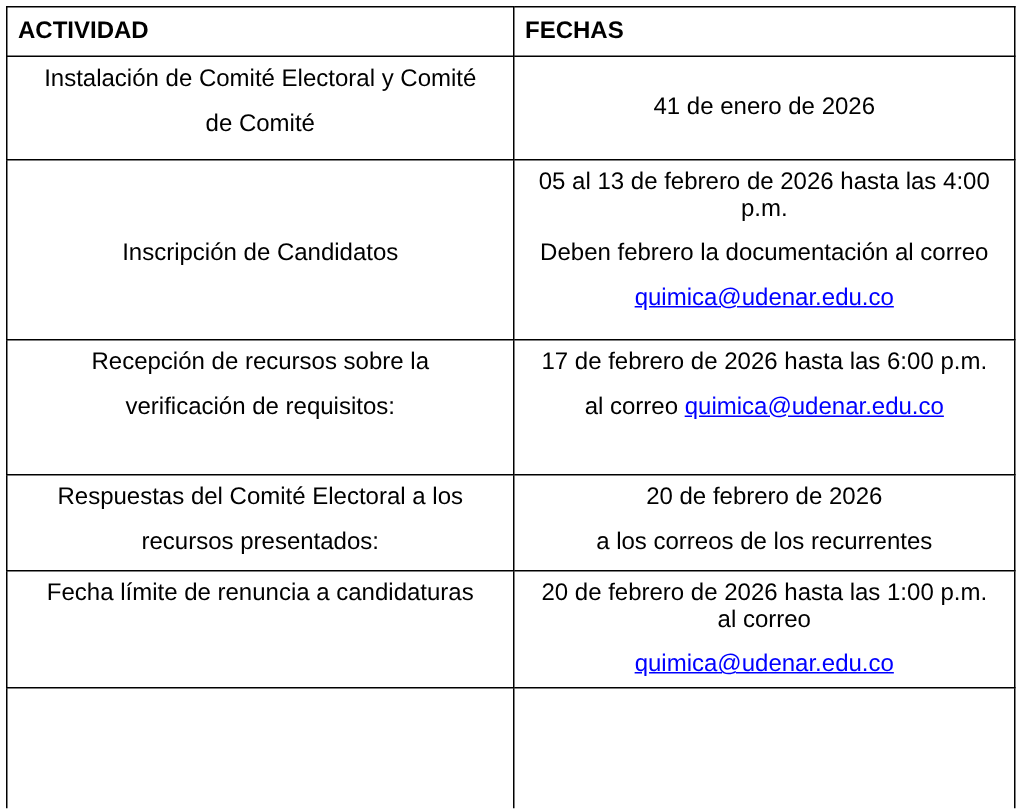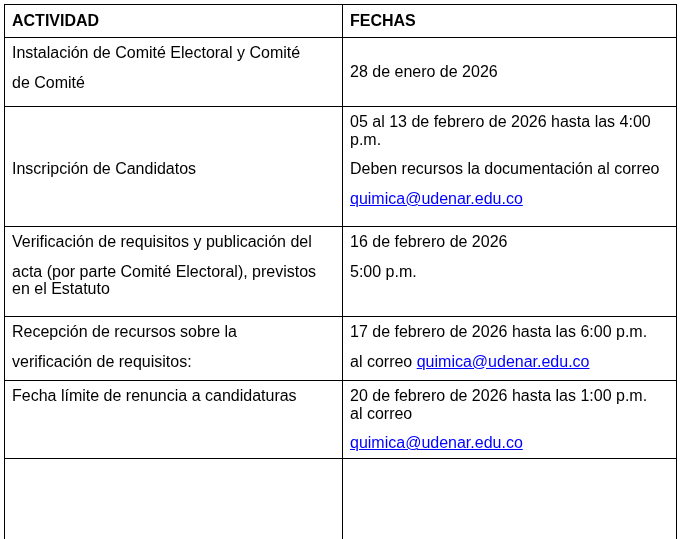--- a/index.html
+++ b/index.html
@@ -34,20 +34,21 @@
   }
   th {
     text-align: left;
     font-weight: bold;
     vertical-align: middle;
     font-size: 16px;
   }
   td p {
     margin: 0 0 12px 0;
     white-space: pre-line;
+    text-align: center;
   }
   td p:last-child { margin-bottom: 0; }
   a {
     color: var(--link-color, #0000ff);
     text-decoration: underline;
     cursor: pointer;
   }
   
   thead tr { height: 33px; }
   tbody tr:nth-child(1) { height: 69px; }
@@ -77,53 +78,52 @@
         <th class="fec">FECHAS</th>
       </tr>
     </thead>
     <tbody>
         <tr>
           <td class="act">
             <p><span>Instalación de Comité Electoral y Comité</span></p>
             <p><span>de Comité</span></p>
           </td>
           <td class="fec">
-            <p><span>28 de enero de 2026</span></p>
+            <p><span>41 de enero de 2026</span></p>
           </td>
         </tr>
         <tr>
           <td class="act">
             <p><span>Inscripción de Candidatos</span></p>
           </td>
           <td class="fec">
             <p><span>05 al 13 de febrero de 2026 hasta las 4:00
 p.m.</span></p>
-            <p><span>Deben recursos la documentación al correo</span></p>
+            <p><span>Deben febrero la documentación al correo</span></p>
             <p><a href="mailto:quimica@udenar.edu.co">quimica@udenar.edu.co</a></p>
-          </td>
-        </tr>
-        <tr>
-          <td class="act">
-            <p><span>Verificación de requisitos y publicación del</span></p>
-            <p><span>acta (por parte Comité Electoral), previstos
-en el Estatuto</span></p>
-          </td>
-          <td class="fec">
-            <p><span>16 de febrero de 2026</span></p>
-            <p><span>5:00 p.m.</span></p>
           </td>
         </tr>
         <tr>
           <td class="act">
             <p><span>Recepción de recursos sobre la</span></p>
             <p><span>verificación de requisitos:</span></p>
           </td>
           <td class="fec">
             <p><span>17 de febrero de 2026 hasta las 6:00 p.m.</span></p>
             <p><span>al correo </span><a href="mailto:quimica@udenar.edu.co">quimica@udenar.edu.co</a></p>
+          </td>
+        </tr>
+        <tr>
+          <td class="act">
+            <p><span>Respuestas del Comité Electoral a los</span></p>
+            <p><span>recursos presentados:</span></p>
+          </td>
+          <td class="fec">
+            <p><span>20 de febrero de 2026</span></p>
+            <p><span>a los correos de los recurrentes</span></p>
           </td>
         </tr>
         <tr>
           <td class="act">
             <p><span>Fecha límite de renuncia a candidaturas</span></p>
           </td>
           <td class="fec">
             <p><span>20 de febrero de 2026 hasta las 1:00 p.m.
 al correo</span></p>
             <p><a href="mailto:quimica@udenar.edu.co">quimica@udenar.edu.co</a></p>

